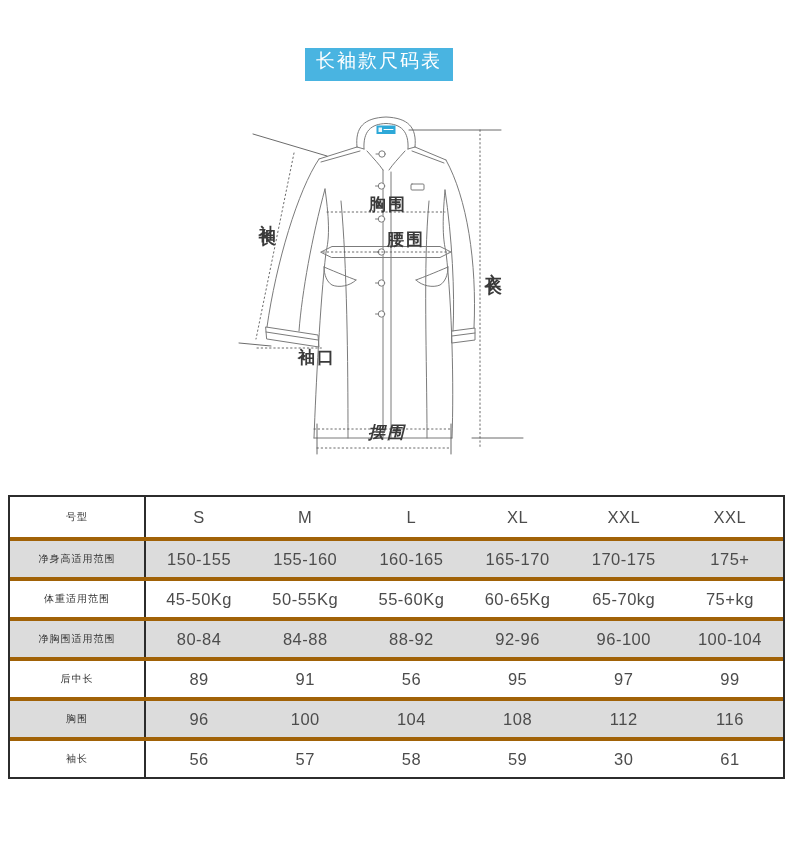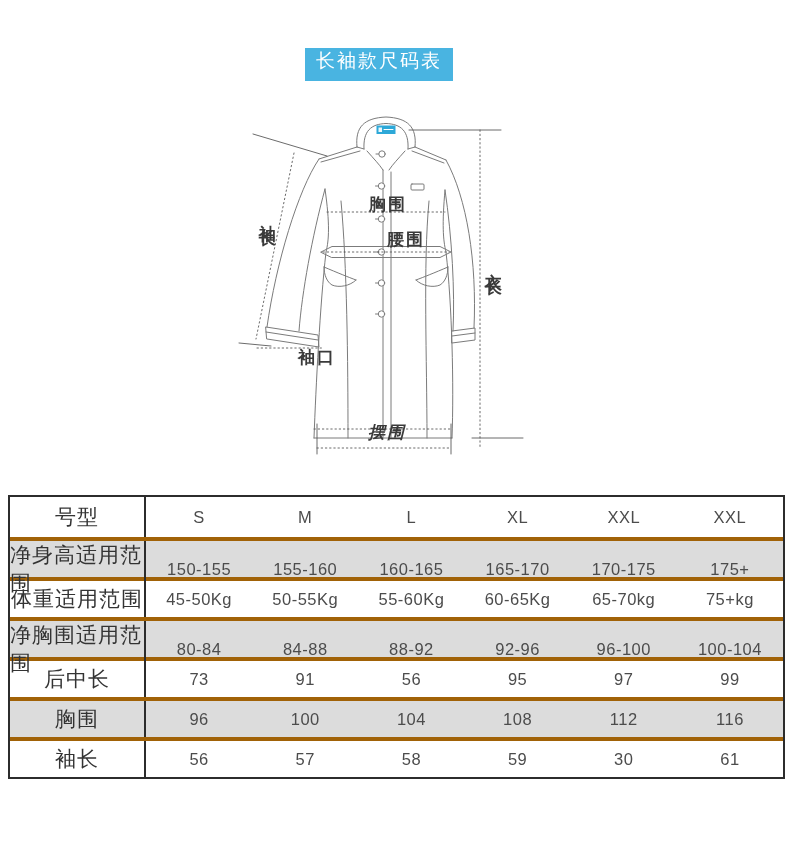--- a/index.html
+++ b/index.html
@@ -25,21 +25,21 @@
     position:absolute; left:8px; top:495px; width:777px;
     border:2px solid #2c2c2c; background:#ffffff;
   }
   .tr { display:grid; grid-template-columns:136px repeat(6, 1fr); height:40px; }
   .tr + .tr { border-top:4px solid #a16207; }
   .tr:nth-child(even) { background:#dcdcdc; }
   .td {
     display:flex; align-items:center; justify-content:center;
     font-size:16.5px; color:#4c4c4c; letter-spacing:0.5px;
   }
-  .td.label { border-right:2px solid #2c2c2c; font-size:21px; color:#333333; letter-spacing:1px; }
+  .td.label { border-right:2px solid #2c2c2c; font-size:10px; color:#333333; letter-spacing:1px;text-align:right; }
 </style>
 </head>
 <body>
 
 <div class="badge">
   <span>长袖款尺码表</span>
 </div>
 
 <svg class="diagram-svg" viewBox="0 90 790 400" fill="none" stroke-linecap="round" stroke-linejoin="round">
 
@@ -152,21 +152,21 @@
     <div class="td label">净胸围适用范围</div>
     <div class="td">80-84</div>
     <div class="td">84-88</div>
     <div class="td">88-92</div>
     <div class="td">92-96</div>
     <div class="td">96-100</div>
     <div class="td">100-104</div>
   </div>
   <div class="tr">
     <div class="td label">后中长</div>
-    <div class="td">73</div>
+    <div class="td">89</div>
     <div class="td">91</div>
     <div class="td">56</div>
     <div class="td">95</div>
     <div class="td">97</div>
     <div class="td">99</div>
   </div>
   <div class="tr">
     <div class="td label">胸围</div>
     <div class="td">96</div>
     <div class="td">100</div>

